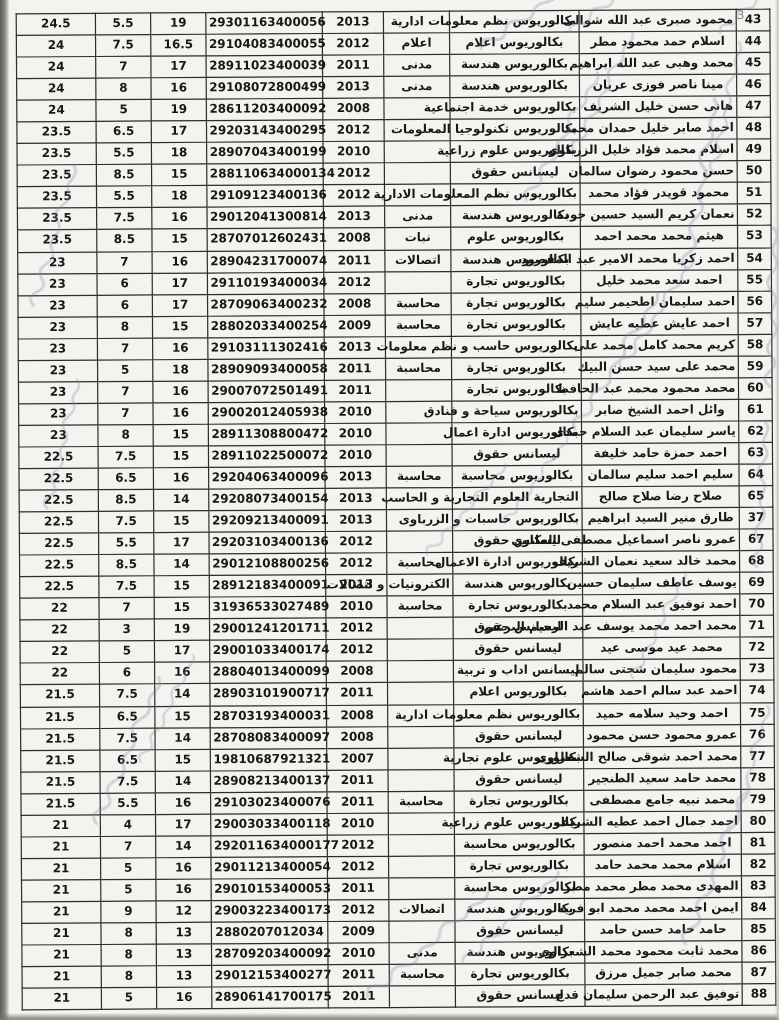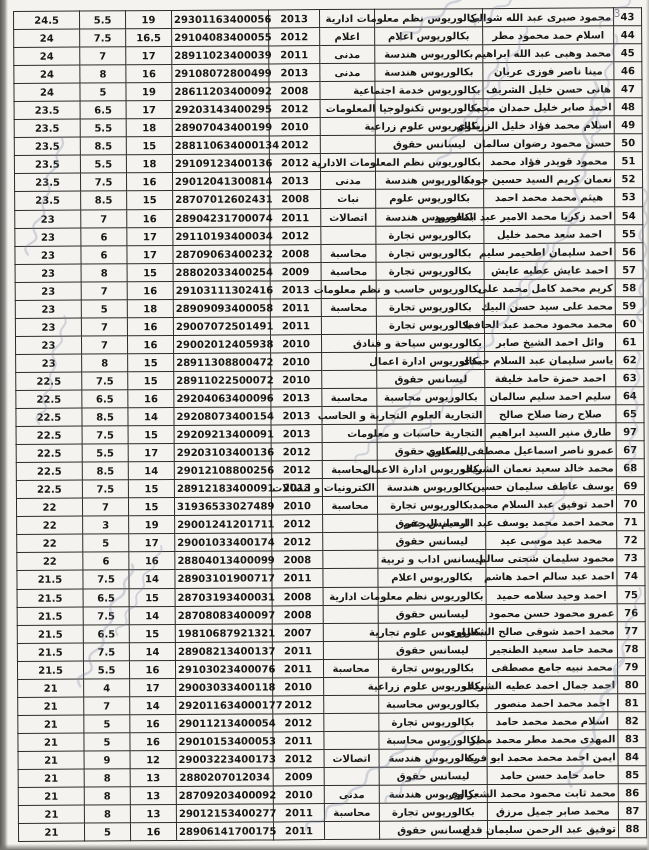--- a/index.html
+++ b/index.html
@@ -316,23 +316,23 @@
           <td class="ar name">صلاح رضا صلاح صالح</td>
           <td class="rowno">65</td>
         </tr>
         <tr>
           <td class="num">22.5</td>
           <td class="num">7.5</td>
           <td class="num">15</td>
           <td class="id">29209213400091</td>
           <td class="num">2013</td>
           <td class="ar spec"></td>
-          <td class="ar">التجارية حاسبات و معلومات</td>
+          <td class="ar">بكالوريوس حاسبات و الزرباوى</td>
           <td class="ar name">طارق منير السيد ابراهيم</td>
-          <td class="rowno">97</td>
+          <td class="rowno">37</td>
         </tr>
         <tr>
           <td class="num">22.5</td>
           <td class="num">5.5</td>
           <td class="num">17</td>
           <td class="id">29203103400136</td>
           <td class="num">2012</td>
           <td class="ar spec"></td>
           <td class="ar">ليسانس حقوق</td>
           <td class="ar name">عمرو ناصر اسماعيل مصطفى العكاوى</td>

